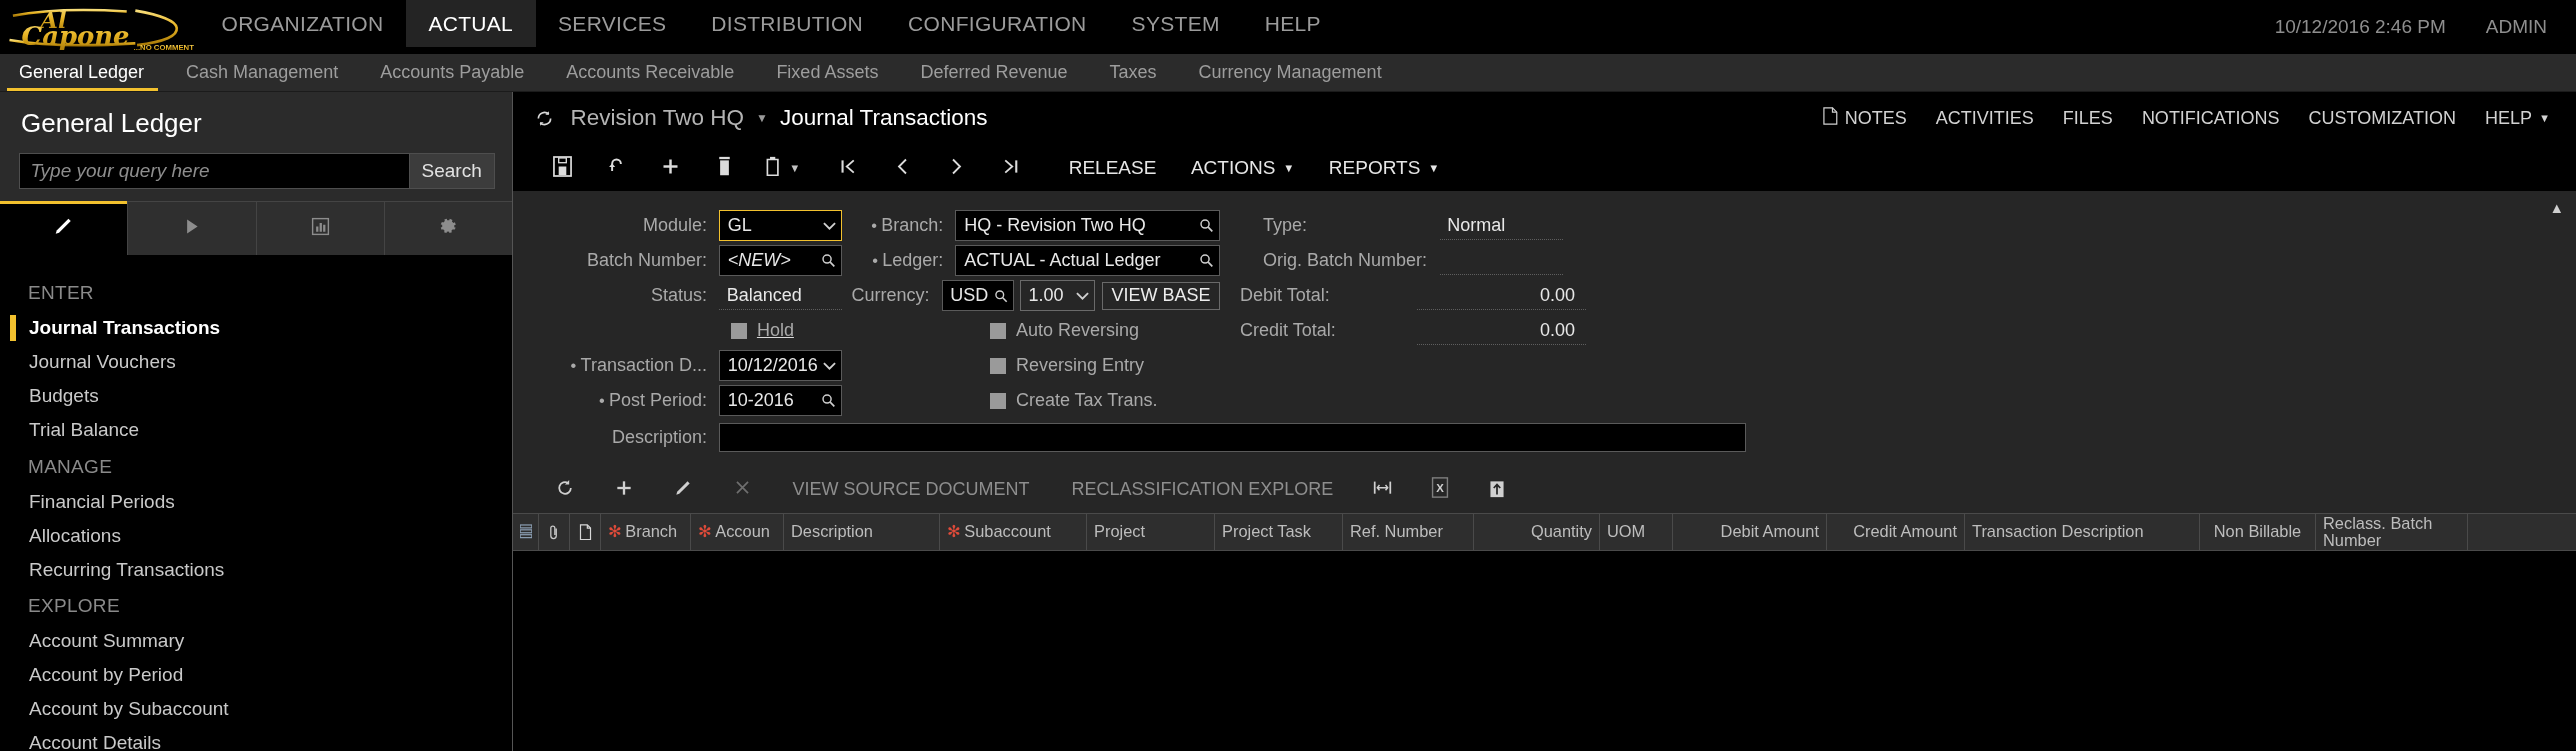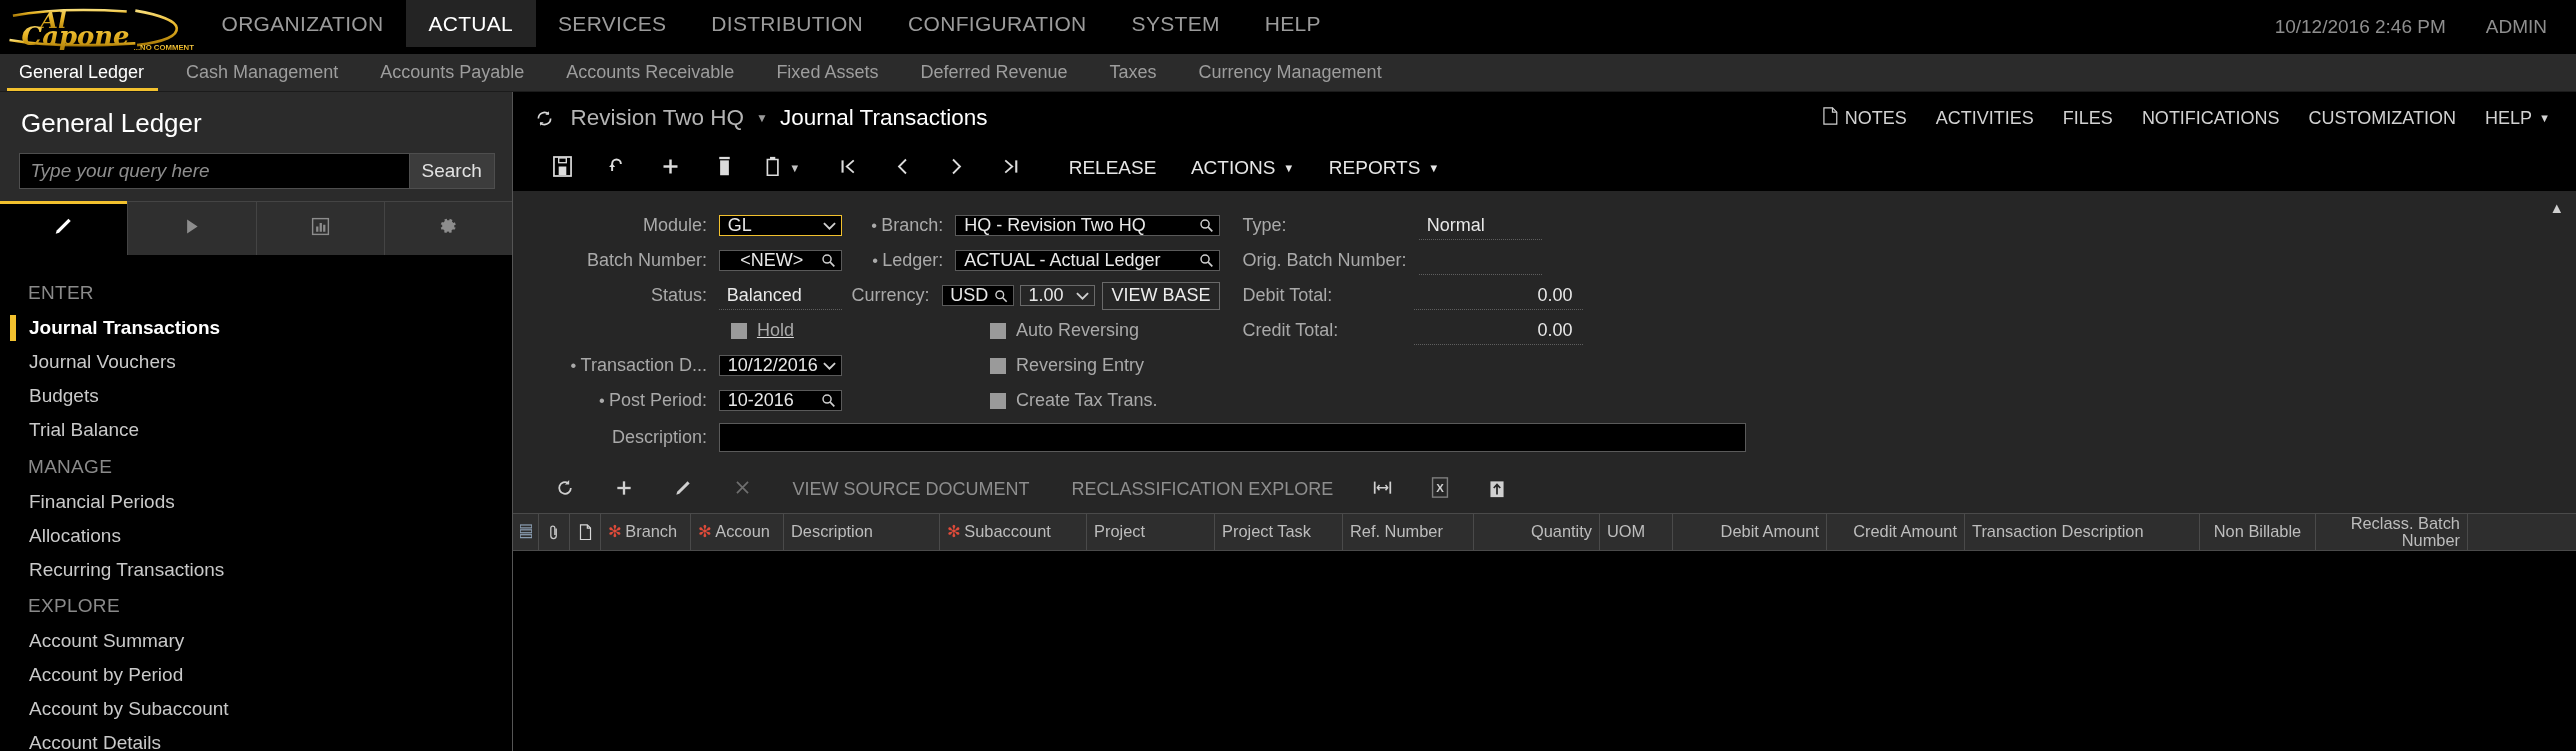--- a/index.html
+++ b/index.html
@@ -148,40 +148,40 @@
     padding: 17.3px 0 14px 0;
   }
   .collapse-arrow {
     position: absolute; right: 12px; top: 8.6px; cursor: pointer;
     color: #cfcfcf; font-size: 14.7px;
   }
   .form-cols { display: flex; padding-left: 24px; }
   .fcol { display: flex; flex-direction: column; }
   .fcol.c1 { width: 311px; }
   .fcol.c2 { width: 372px; }
-  .fcol.c3 { width: 363px; }
+  .fcol.c3 { width: 363px; align-items: center; }
   .frow {
     display: flex; align-items: center; height: 35px; margin-bottom: 0;
   }
   .flabel {
     font-size: 18px; color: #a9a9a9; text-align: right;
     padding-right: 12px; white-space: nowrap;
   }
   .c1 .flabel { width: 182px; }
   .c2 .flabel { width: 130px; }
   .c3 .flabel { width: 199px; text-align: left; padding-left: 22.5px; }
   .req-star { color: #aaa; margin-right: 4.3px; font-size: 16.4px; }
   .ctl {
-    height: 21px; background: #000; border: 0.9px solid #5a5a5a;
+    height: 31px; background: #000; border: 0.9px solid #5a5a5a;
     display: flex; align-items: center; color: #e8e8e8; font-size: 18px;
     padding: 0 5.2px 0 7.8px; cursor: text;
   }
   .ctl.focus { border: 1.7px solid #f2c12e; }
   .ctl .val { flex: 1; white-space: nowrap; overflow: hidden; }
-  .ctl .val.ctr { text-align: center; }
+  .ctl .val.ctr { text-align: left; font-style: italic; }
   .ctl-ic { margin-left: 5.2px; display: flex; align-items: center; }
   .w-module { width: 123px; }
   .w-batch { width: 123px; }
   .w-date { width: 123px; }
   .w-period { width: 123px; }
   .w-branch { width: 324px; }
   .w-ledger { width: 324px; }
   .w-cur { width: 73px; }
   .w-rate { width: 102px; margin-left: 6px; }
   .plain-val {
@@ -225,21 +225,21 @@
     border-top: 0.9px solid #4a4a4a; border-bottom: 0.9px solid #4a4a4a;
   }
   .gh {
     border-right: 0.9px solid #4a4a4a; font-size: 16.4px; color: #bdbdbd;
     display: flex; align-items: center; padding: 0 7px;
     overflow: hidden; white-space: nowrap; cursor: pointer;
   }
   .gh.ic { justify-content: center; padding: 0; }
   .gh.right { justify-content: flex-end; }
   .gh.ctr2 { justify-content: center; text-align: center; white-space: normal; line-height: 1.05; }
-  .gh.right2 { justify-content: flex-end; text-align: right; white-space: normal; line-height: 1.05; }
+  .gh.right2 { justify-content: flex-end; white-space: normal; line-height: 1.05; }
   .gh .star { color: #e04b3a; margin-right: 3.5px; }
   .grid-body { flex: 1; background: #000; }
 </style>
 </head>
 <body>
 
 <div class="topbar">
   <div class="logo-wrap">
     <svg class="logo-svg" width="188" height="50" viewBox="0 0 218 58">
       <defs>

